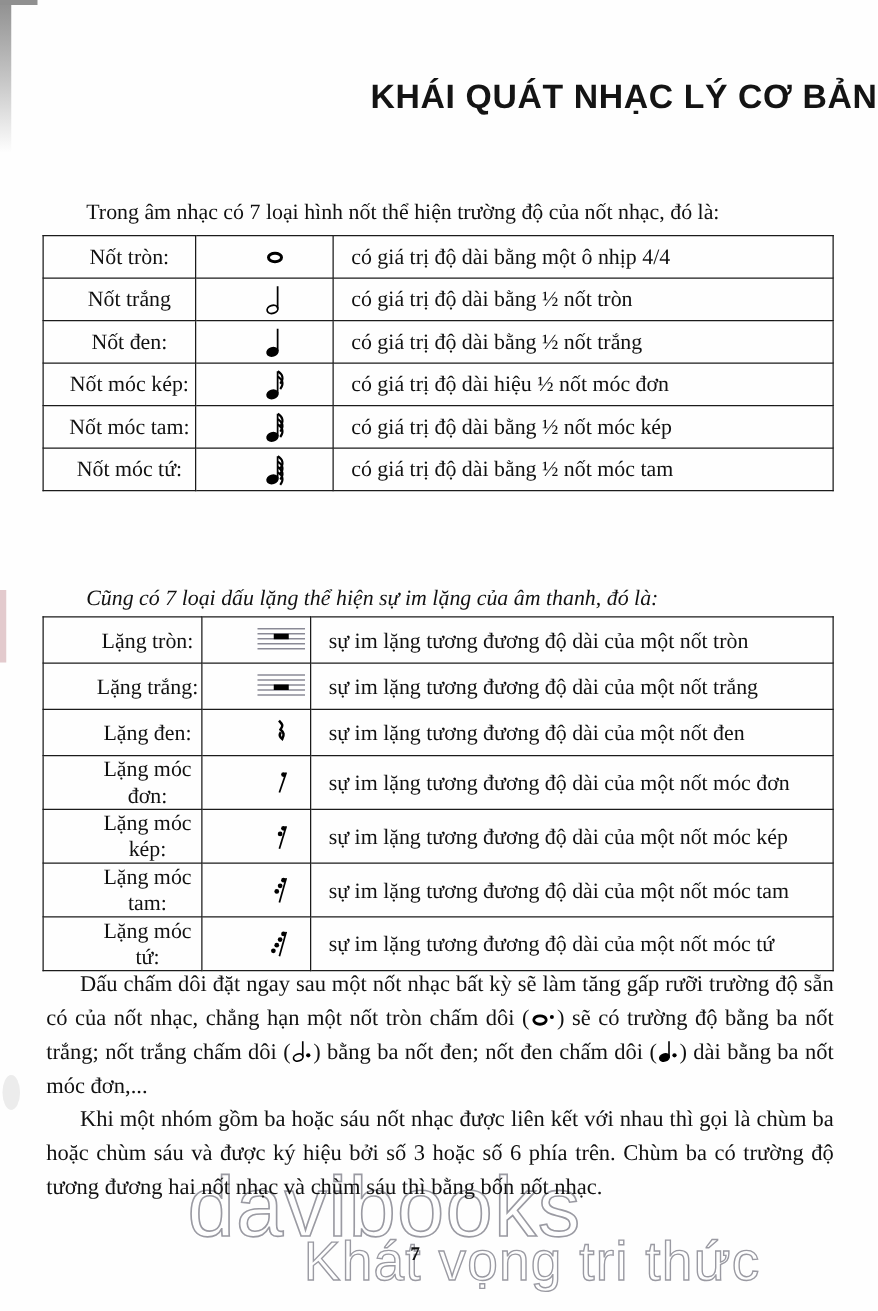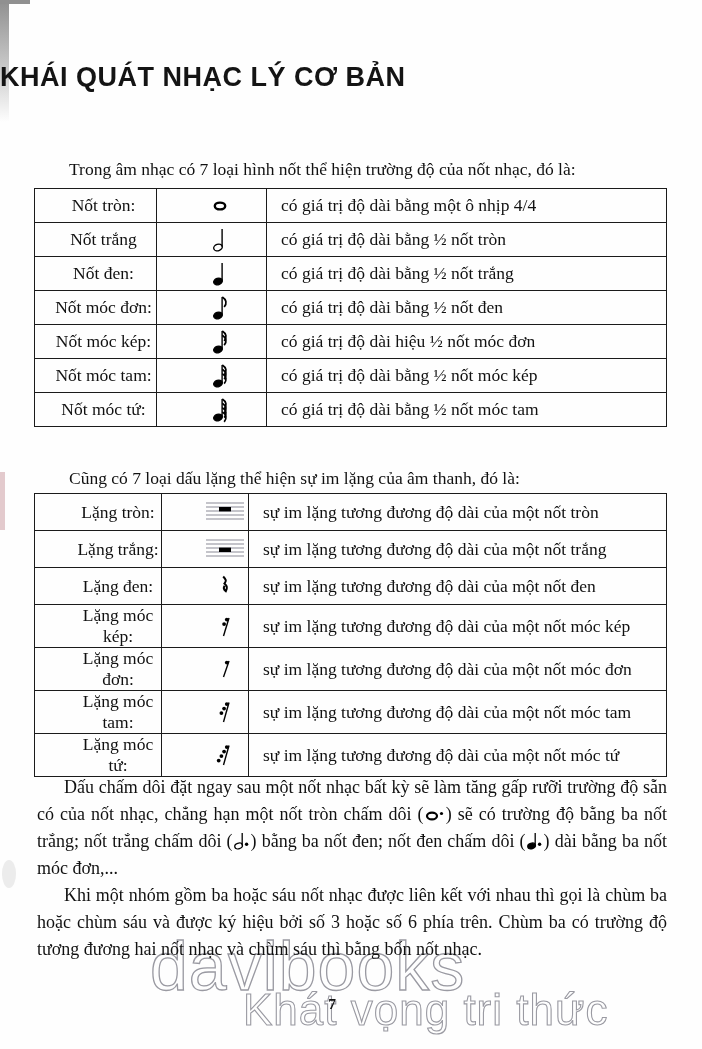--- a/index.html
+++ b/index.html
@@ -8,30 +8,30 @@
     overflow:hidden;font-family:"Liberation Serif",serif;color:#111111;
   }
   
   .edge-top-left{position:absolute;left:0;top:0;width:9px;height:122px;
     background:linear-gradient(180deg,#8f8f8f 0%,#c9c9c9 55%,rgba(220,220,220,0) 100%);}
   .edge-top{position:absolute;left:0;top:0;width:30px;height:4px;background:#909090;}
   .edge-mark-pink{position:absolute;left:0;top:472px;width:5px;height:58px;background:#d9b8bc;opacity:.75;}
   .edge-smudge{position:absolute;left:2px;top:860px;width:14px;height:28px;background:#dcdcdc;border-radius:50%;opacity:.55;}
 
   .title{
-    position:absolute;top:62px;left:0;width:100%;margin:0;text-align:left;
+    position:absolute;top:62px;left:0;width:100%;margin:0;text-align:right;
     font-family:"Liberation Sans",sans-serif;font-weight:bold;font-size:27px;
     letter-spacing:.5px;color:#141414;
   }
   .intro{
     position:absolute;left:37px;right:33px;margin:12px;font-size:17.5px;line-height:22px;
     text-indent:20px;
   }
   .intro-notes{top:146px;}
-  .intro-rests{top:455px;}
+  .intro-rests{top:455px;font-style:italic;}
 
   .sym-table{
     position:absolute;left:34px;border-collapse:collapse;table-layout:fixed;width:632px;
     background:transparent;
   }
   .table-notes{top:188px;}
   .table-rests{top:493px;}
   .sym-table td{border:1.4px solid #1b1b1b;font-size:17.5px;vertical-align:middle;padding:0;}
   .table-notes td{height:33px;padding-left:16px;}
   .table-rests td{height:36px;padding-left:40px;}
@@ -104,29 +104,20 @@
         </tr>
         <tr>
           <td class="cell-label">Nốt đen:</td>
           <td class="cell-symbol"><svg width="20" height="30" viewBox="0 0 20 30">
               <ellipse cx="8" cy="22.5" rx="4.4" ry="3.2" fill="#000" stroke="#000" stroke-width="1.4" transform="rotate(-18 8 22.5)"></ellipse>
               <line x1="12.1" y1="21.8" x2="12.1" y2="4" stroke="#000" stroke-width="1.4"></line>
             </svg></td>
           <td class="cell-desc">có giá trị độ dài bằng ½ nốt trắng</td>
         </tr>
         <tr>
-          <td class="cell-label">Nốt móc đơn:</td>
-          <td class="cell-symbol"><svg width="20" height="30" viewBox="0 0 20 30">
-              <ellipse cx="8" cy="22.5" rx="4.4" ry="3.2" fill="#000" stroke="#000" stroke-width="1.4" transform="rotate(-18 8 22.5)"></ellipse>
-              <line x1="12.1" y1="21.8" x2="12.1" y2="4" stroke="#000" stroke-width="1.4"></line>
-              <path d="M12.3,4 C16.4,6.6 17.2,10.2 14.2,14" fill="none" stroke="#000" stroke-width="1.7"></path>
-            </svg></td>
-          <td class="cell-desc">có giá trị độ dài bằng ½ nốt đen</td>
-        </tr>
-        <tr>
           <td class="cell-label">Nốt móc kép:</td>
           <td class="cell-symbol"><svg width="20" height="30" viewBox="0 0 20 30">
               <ellipse cx="8" cy="22.5" rx="4.4" ry="3.2" fill="#000" stroke="#000" stroke-width="1.4" transform="rotate(-18 8 22.5)"></ellipse>
               <line x1="12.1" y1="21.8" x2="12.1" y2="4" stroke="#000" stroke-width="1.4"></line>
               <path d="M12.3,4 C16.4,6.6 17.2,10.2 14.2,14" fill="none" stroke="#000" stroke-width="1.7"></path>
               <path d="M12.3,8.3 C16.4,10.9 17.2,14.5 14.2,18.3" fill="none" stroke="#000" stroke-width="1.7"></path>
             </svg></td>
           <td class="cell-desc">có giá trị độ dài hiệu ½ nốt móc đơn</td>
         </tr>
         <tr>
@@ -189,35 +180,35 @@
           <td class="cell-desc">sự im lặng tương đương độ dài của một nốt trắng</td>
         </tr>
         <tr>
           <td class="cell-label">Lặng đen:</td>
           <td class="cell-symbol"><svg width="20" height="26" viewBox="0 0 20 26">
               <path d="M8.2,3.5 C11.4,7 11.6,7.6 9.4,10.6 C12.2,13.2 12.6,14.4 10.8,18.2 C8.6,16.6 8.0,15.2 9.6,12.8" fill="none" stroke="#000" stroke-width="2"></path>
             </svg></td>
           <td class="cell-desc">sự im lặng tương đương độ dài của một nốt đen</td>
         </tr>
         <tr>
+          <td class="cell-label">Lặng móc đơn:</td>
+          <td class="cell-symbol"><svg width="20" height="26" viewBox="0 0 20 26">
+              <line x1="14" y1="5" x2="8.5" y2="21" stroke="#000" stroke-width="1.4"></line>
+              <circle cx="11.8" cy="6.6" r="1.9" fill="#000"></circle>
+            </svg></td>
+          <td class="cell-desc">sự im lặng tương đương độ dài của một nốt móc đơn</td>
+        </tr>
+        <tr>
           <td class="cell-label">Lặng móc kép:</td>
           <td class="cell-symbol"><svg width="20" height="26" viewBox="0 0 20 26">
               <line x1="14" y1="5" x2="8.5" y2="23" stroke="#000" stroke-width="1.4"></line>
               <circle cx="11.8" cy="6.6" r="1.9" fill="#000"></circle>
               <circle cx="9.100000000000001" cy="11.1" r="1.9" fill="#000"></circle>
             </svg></td>
           <td class="cell-desc">sự im lặng tương đương độ dài của một nốt móc kép</td>
-        </tr>
-        <tr>
-          <td class="cell-label">Lặng móc đơn:</td>
-          <td class="cell-symbol"><svg width="20" height="26" viewBox="0 0 20 26">
-              <line x1="14" y1="5" x2="8.5" y2="21" stroke="#000" stroke-width="1.4"></line>
-              <circle cx="11.8" cy="6.6" r="1.9" fill="#000"></circle>
-            </svg></td>
-          <td class="cell-desc">sự im lặng tương đương độ dài của một nốt móc đơn</td>
         </tr>
         <tr>
           <td class="cell-label">Lặng móc tam:</td>
           <td class="cell-symbol"><svg width="20" height="26" viewBox="0 0 20 26">
               <line x1="14" y1="3.5" x2="8.5" y2="23" stroke="#000" stroke-width="1.4"></line>
               <circle cx="11.8" cy="5.1" r="1.9" fill="#000"></circle>
               <circle cx="9.100000000000001" cy="9.6" r="1.9" fill="#000"></circle>
               <circle cx="6.4" cy="14.1" r="1.9" fill="#000"></circle>
             </svg></td>
           <td class="cell-desc">sự im lặng tương đương độ dài của một nốt móc tam</td>

